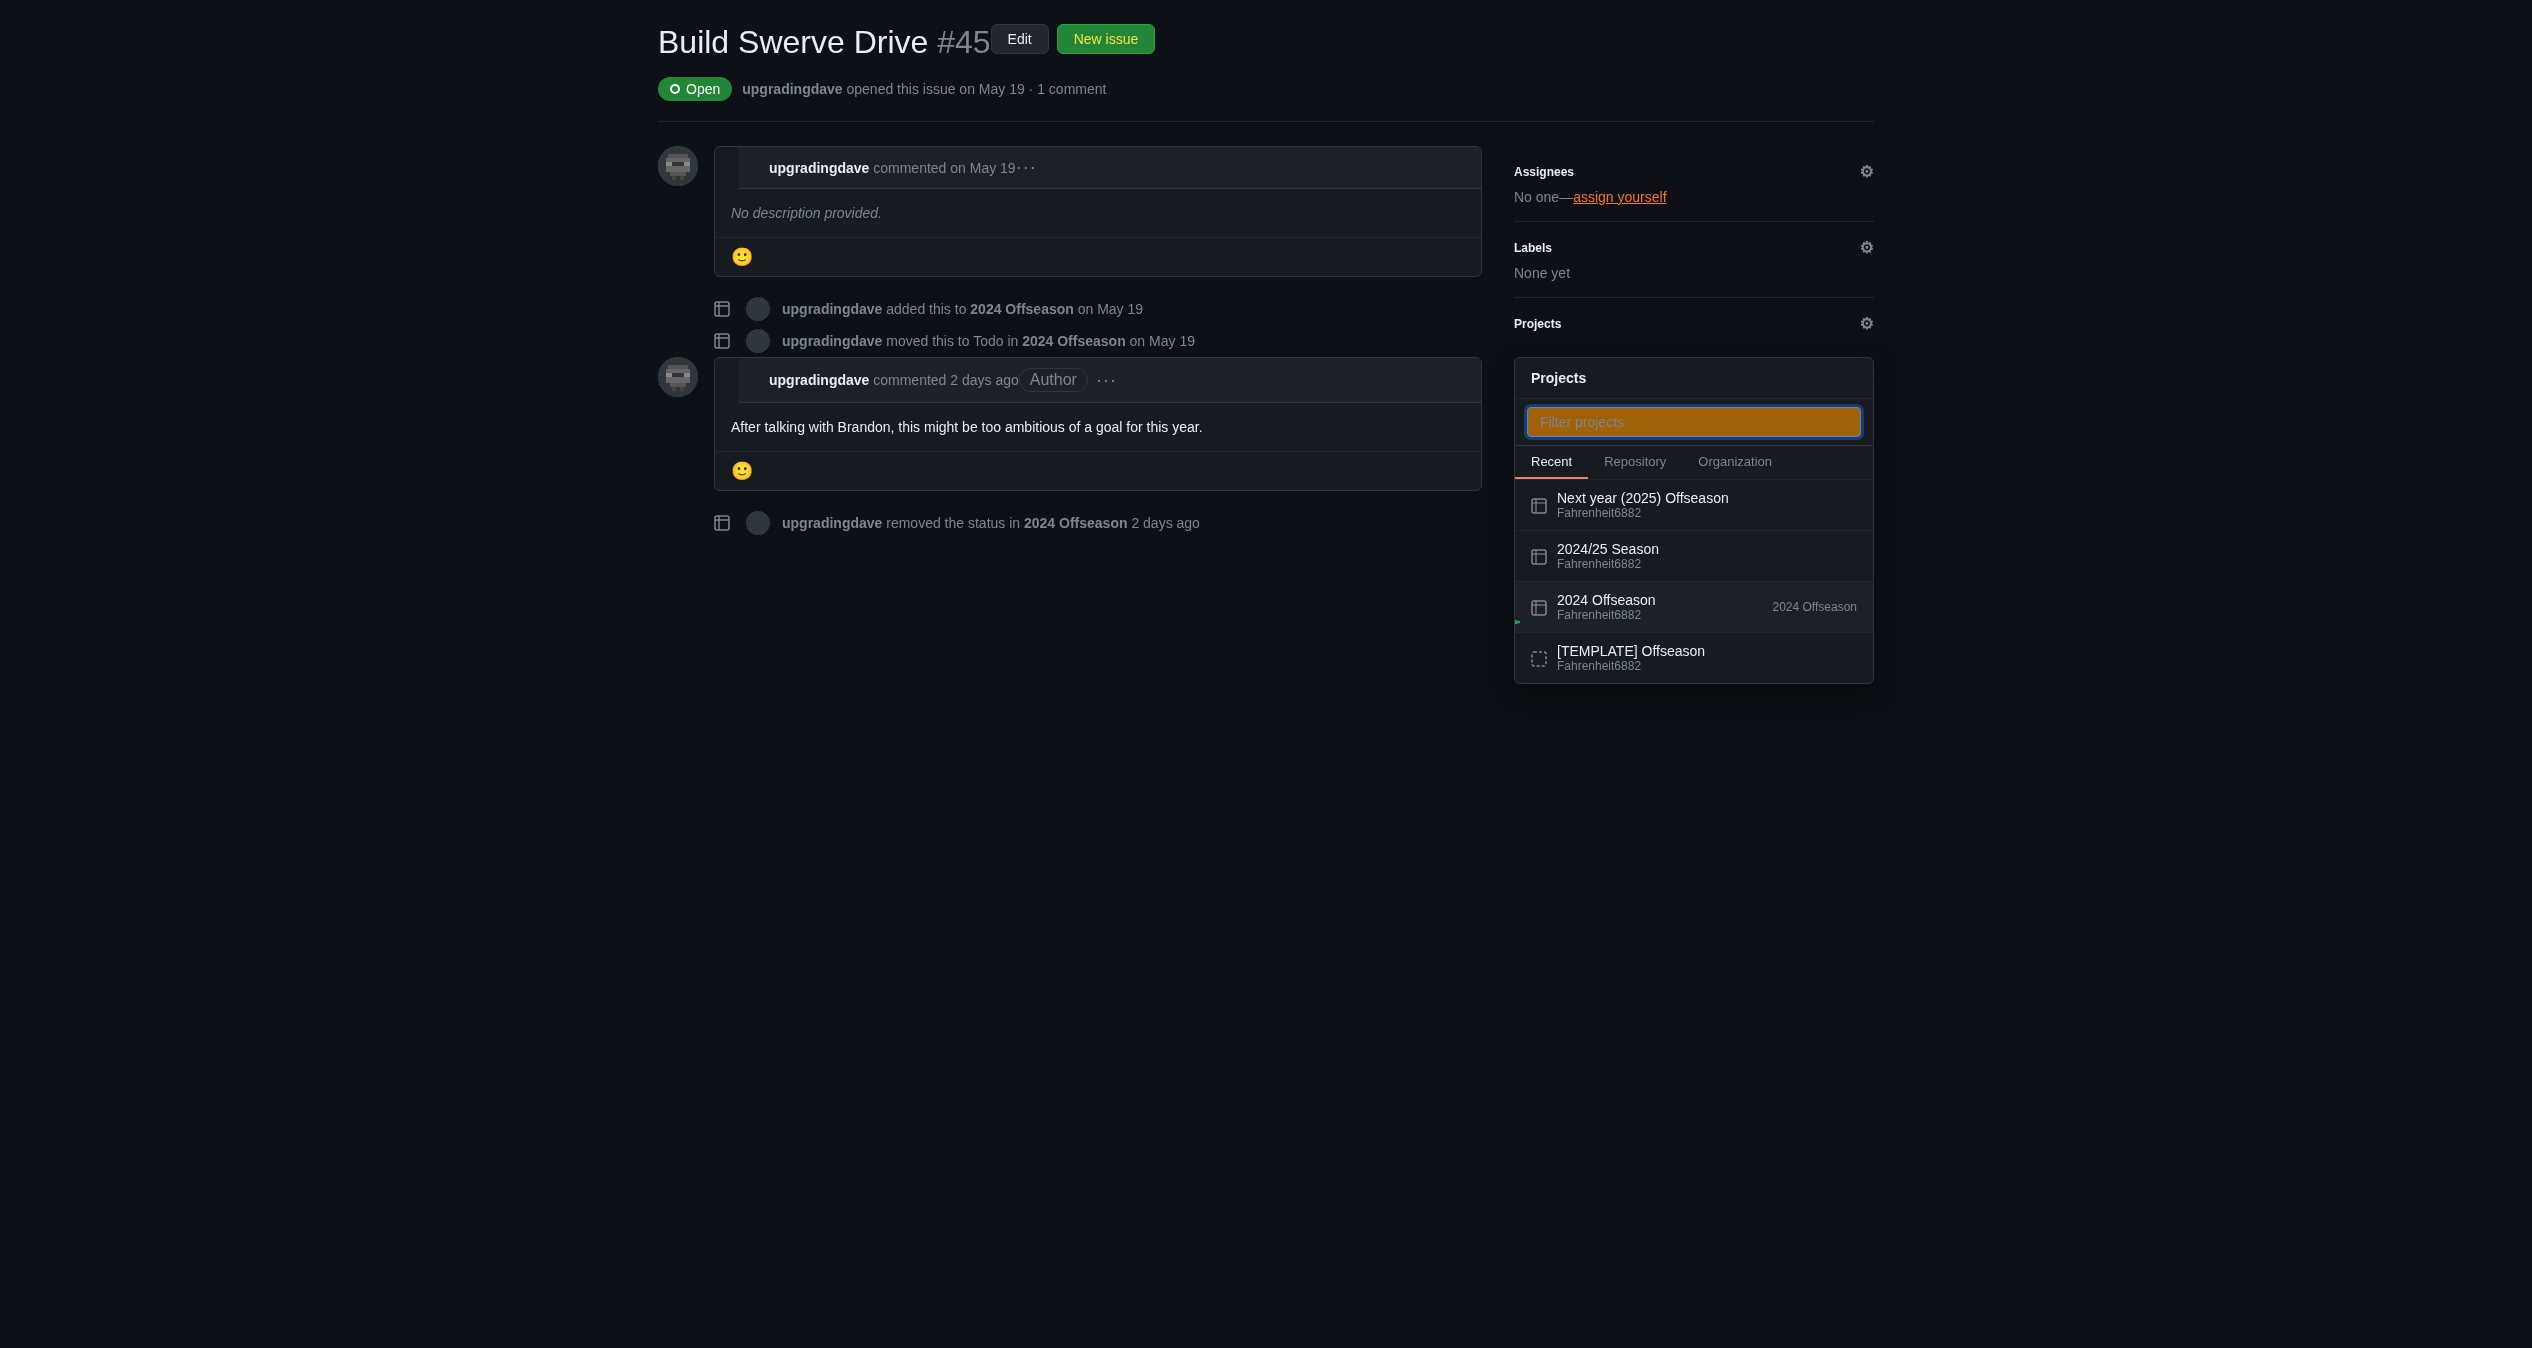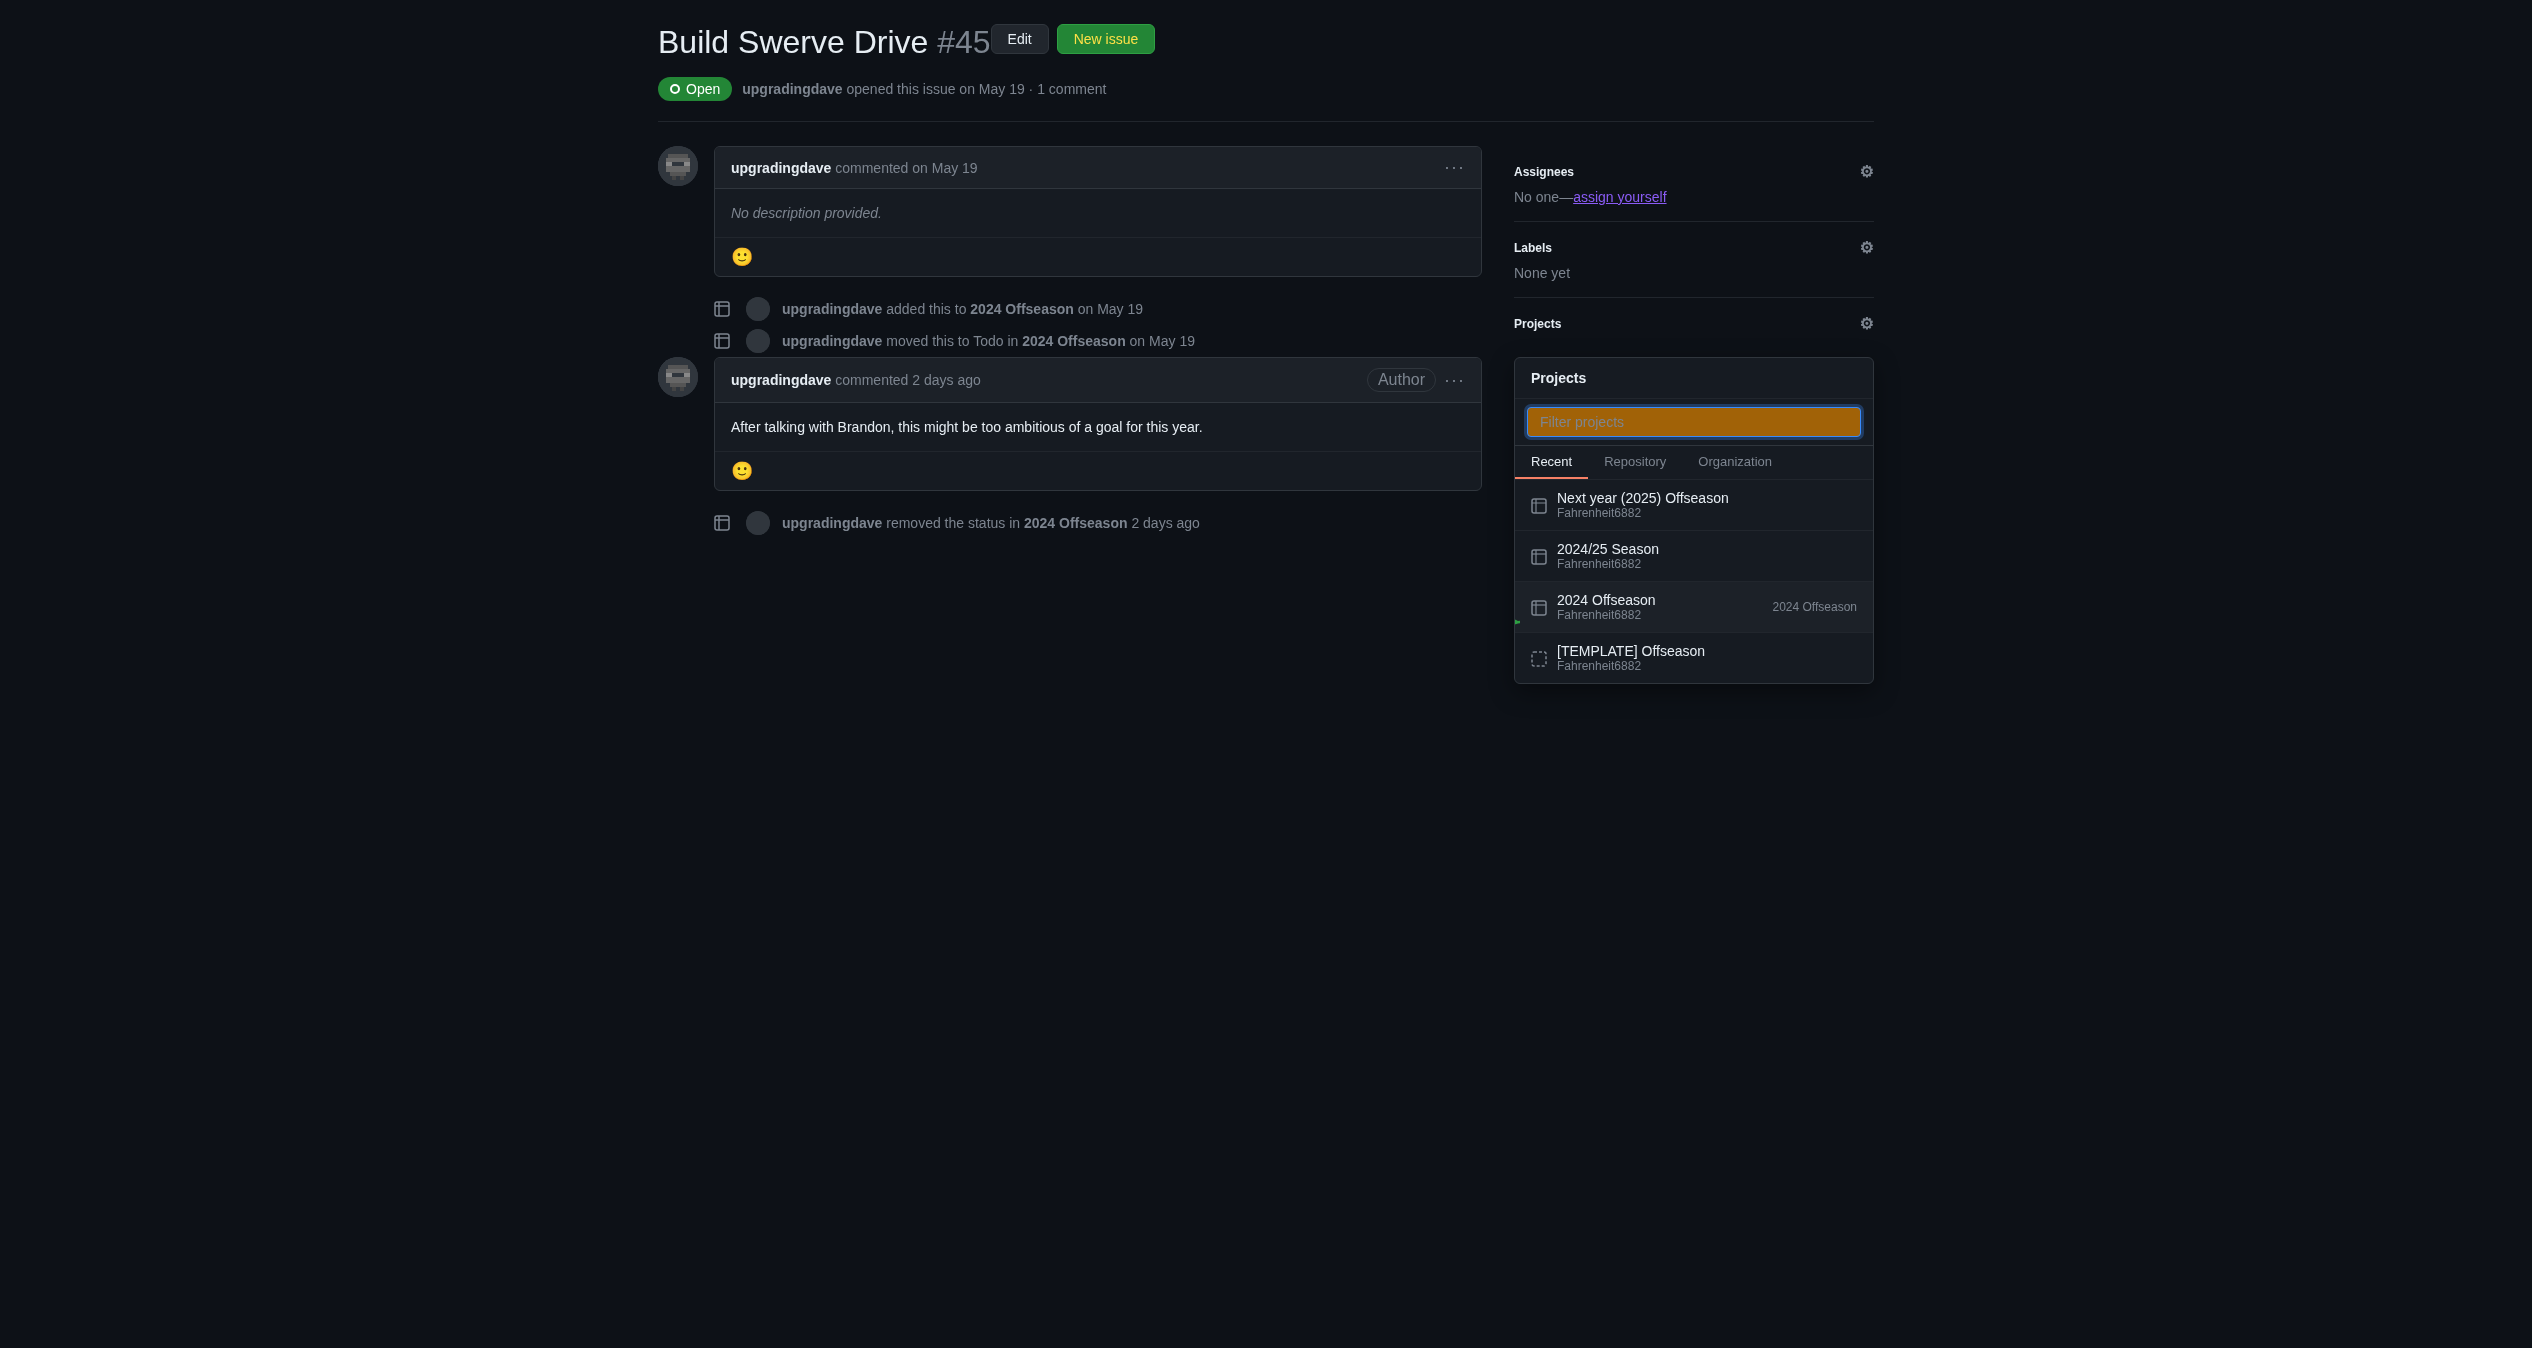--- a/index.html
+++ b/index.html
@@ -148,25 +148,25 @@
     .comment-card {
       flex: 1;
       border: 1px solid #30363d;
       border-radius: 6px;
       background: #161b22;
       overflow: hidden;
     }
 
     .comment-header {
       background: #1c2128;
-      padding: 10px 16px;
-      display: flex;
-      justify-content: space-between;
+      padding: 10px 30px;
+      display: flex;
       align-items: center;
       border-bottom: 1px solid #30363d;
+      margin-left: 24px;
     }
 
     .comment-author {
       font-weight: 600;
       color: #e6edf3;
     }
 
     .comment-timestamp {
       color: #7d8590;
     }
@@ -240,21 +240,21 @@
       cursor: pointer;
       font-size: 16px;
     }
 
     .sidebar-value {
       color: #7d8590;
       font-size: 14px;
     }
 
     .assign-link {
-      color: #8b5cf6;
+      color: #f97316;
       text-decoration: underline;
       cursor: pointer;
     }
 
     
     .projects-dropdown {
       position: absolute;
       top: 100%;
       left: 0;
       right: 0;

